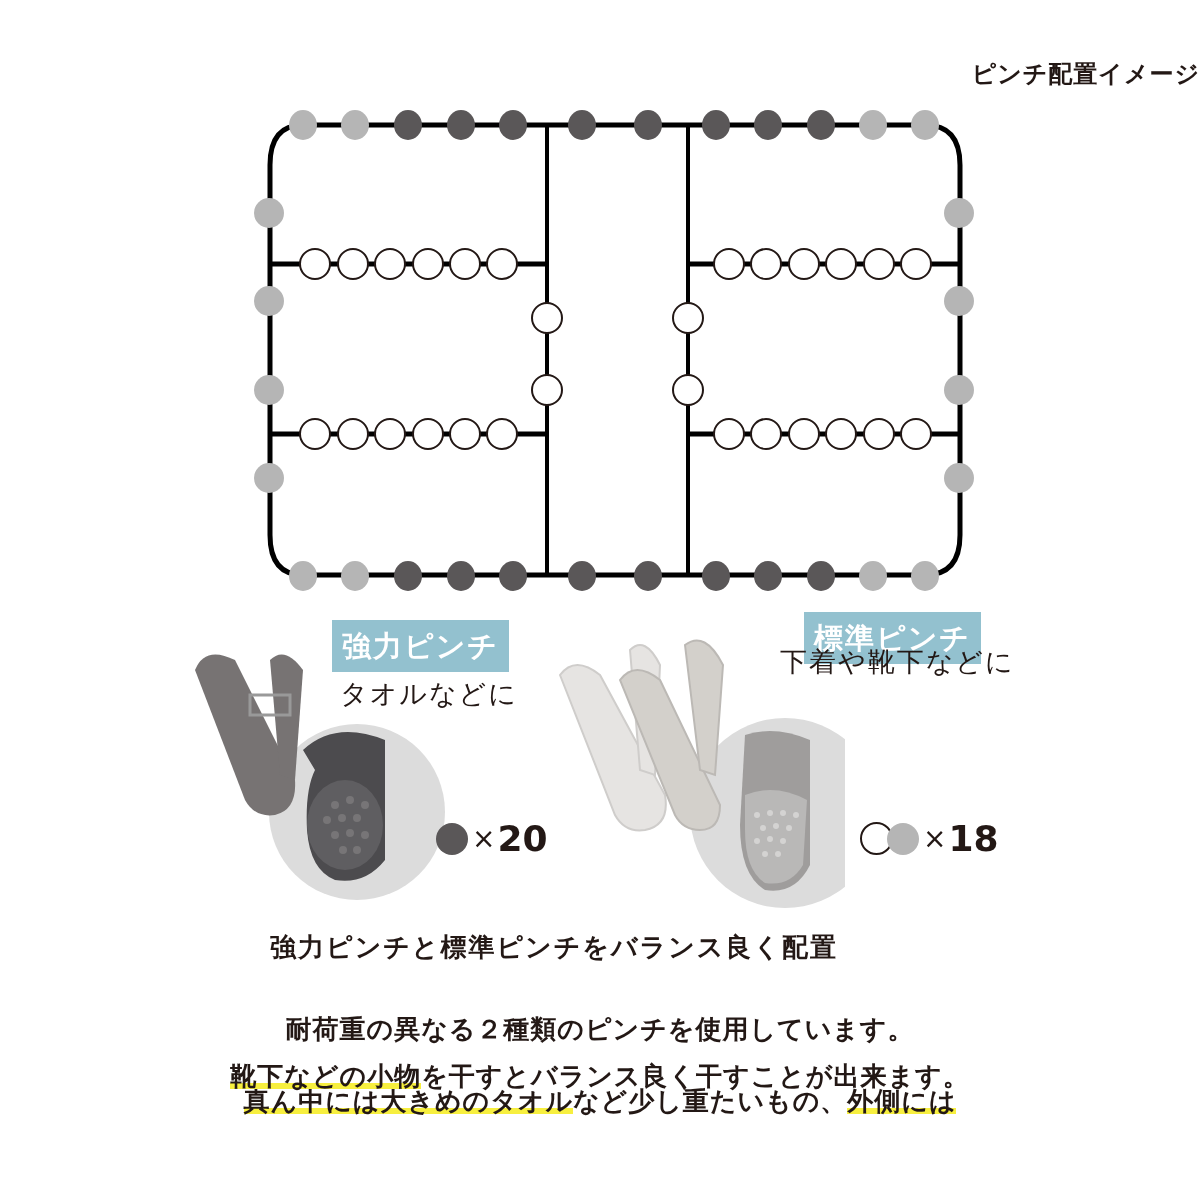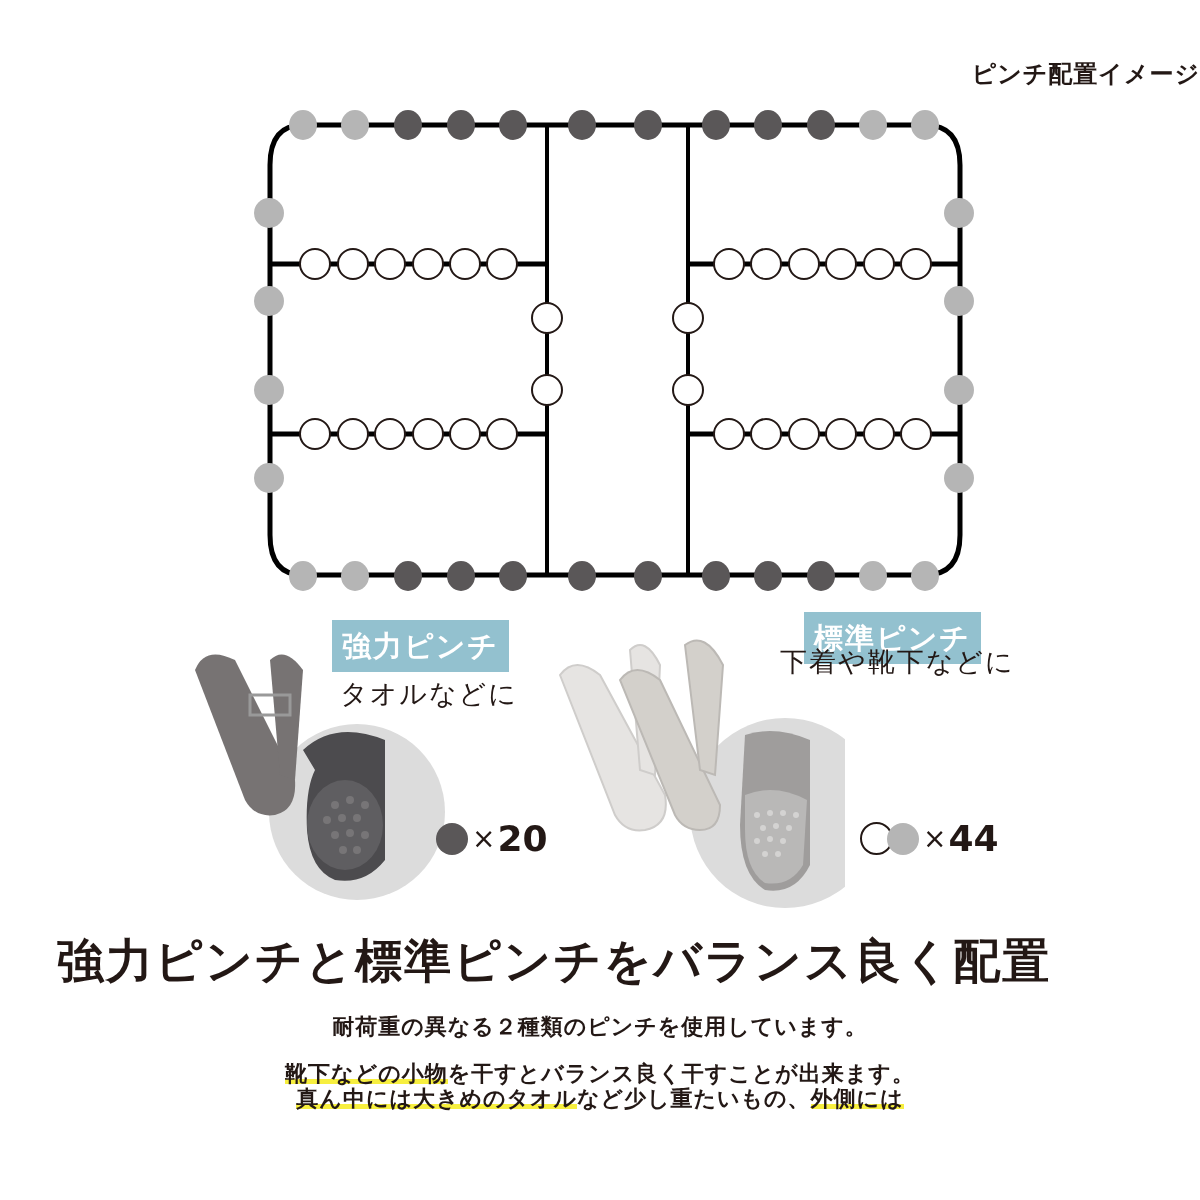--- a/index.html
+++ b/index.html
@@ -8,22 +8,22 @@
   .diagram-title { position:absolute; left:0; width:1200px; top:58px; text-align:right;
                    font-size:24px; font-weight:bold; letter-spacing:1px; }
   svg.diagram { position:absolute; left:0; top:0; }
   .label-box { position:absolute; background:#93c1cf; color:#ffffff; font-size:29px; font-weight:bold;
                letter-spacing:2px; padding:4px 10px; line-height:44px; }
   .label-sub { position:absolute; font-size:27px; font-weight:normal; letter-spacing:2px; }
   .count { position:absolute; font-weight:bold; font-size:36px; display:flex; align-items:center; }
   .count .x { font-size:28px; font-weight:normal; margin:0 2px 0 4px; }
   .dot { display:inline-block; border-radius:50%; width:32px; height:32px; }
   .headline { position:absolute; left:0; width:1108px; top:930px; text-align:center;
-              font-size:47px; font-weight:bold; letter-spacing:2px; }
-  .para { position:absolute; left:0; width:1200px; text-align:center; font-size:22px; font-weight:bold;
+              font-size:26px; font-weight:bold; letter-spacing:2px; }
+  .para { position:absolute; left:0; width:1200px; text-align:center; font-size:26px; font-weight:bold;
           letter-spacing:1px; }
   .hl { background:linear-gradient(transparent 72%, #f7ef3f 72%, #f7ef3f 92%, transparent 92%); }
   .photo { position:absolute; }
 </style>
 </head>
 <body>
 
 <div class="diagram-title">ピンチ配置イメージ</div>
 
 <svg class="diagram" width="1200" height="620" viewBox="0 0 1200 620">
@@ -165,21 +165,21 @@
       <circle cx="233" cy="229" r="3"></circle>
   </g>
 </svg>
 
 <div class="label-box" style="left:804px;top:612px;">標準ピンチ</div>
 <div class="label-sub" style="left:780px;top:644px;">下着や靴下などに</div>
 <div class="count" style="left:860px;top:818px;">
   <span class="dot" style="background:#fff;border:2px solid #231815;width:29px;height:29px;"></span>
   <span class="dot" style="background:#b5b5b5;margin-left:-6px;"></span>
   <span class="x">×</span>
-  <span>44</span>
+  <span>18</span>
 </div>
 
 <div class="headline">強力ピンチと標準ピンチをバランス良く配置</div>
 
 <div class="para" style="top:1012px;">
   <span>耐荷重の異なる２種類のピンチを使用しています。</span>
 </div>
 <div class="para" style="top:1062px;margin-top:22px;">
   <span class="hl">真ん中には大きめのタオル</span><span>など少し重たいもの、</span><span class="hl">外側には</span>
 </div>

